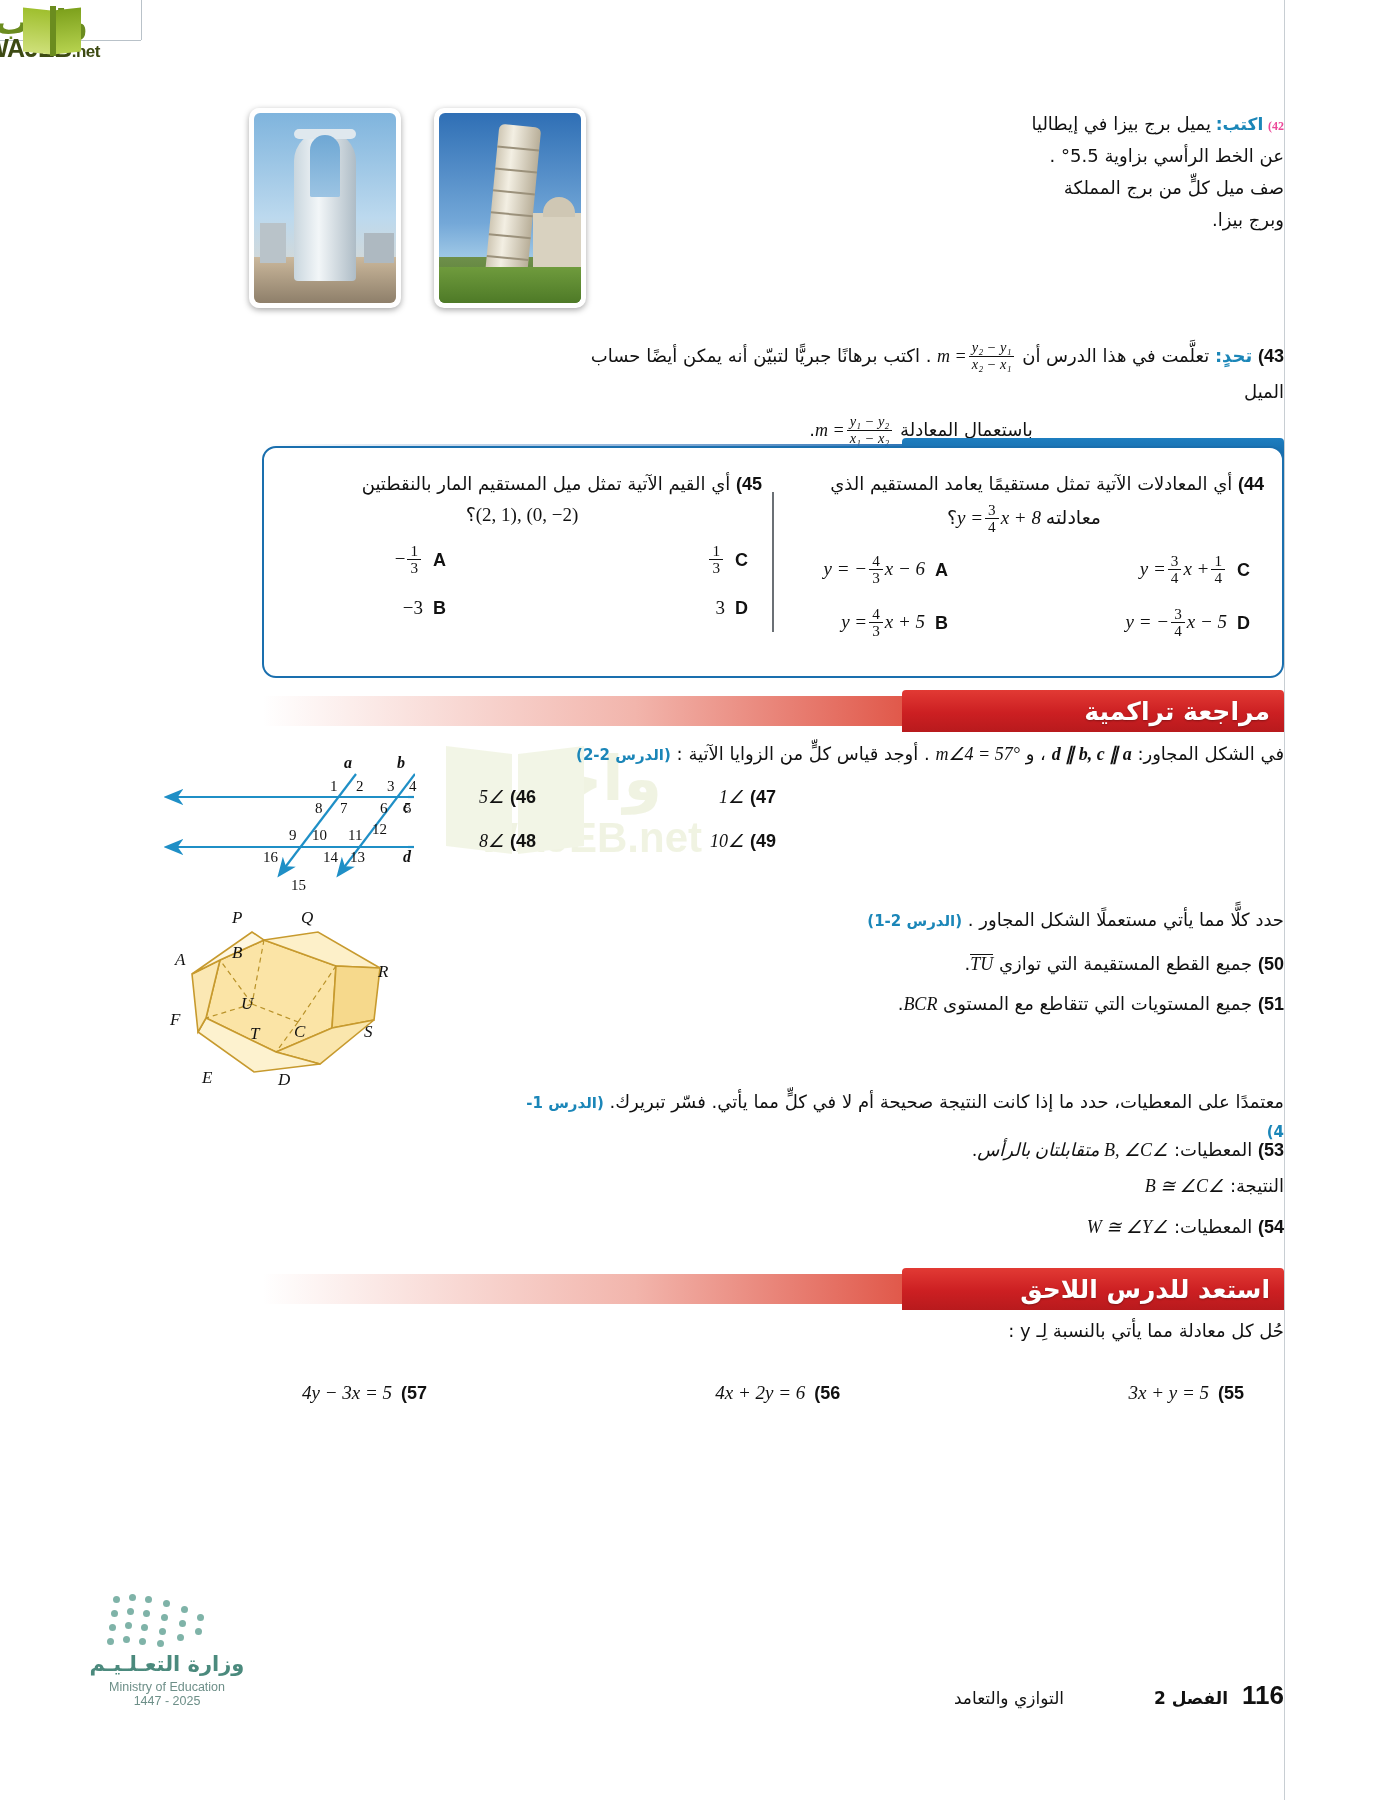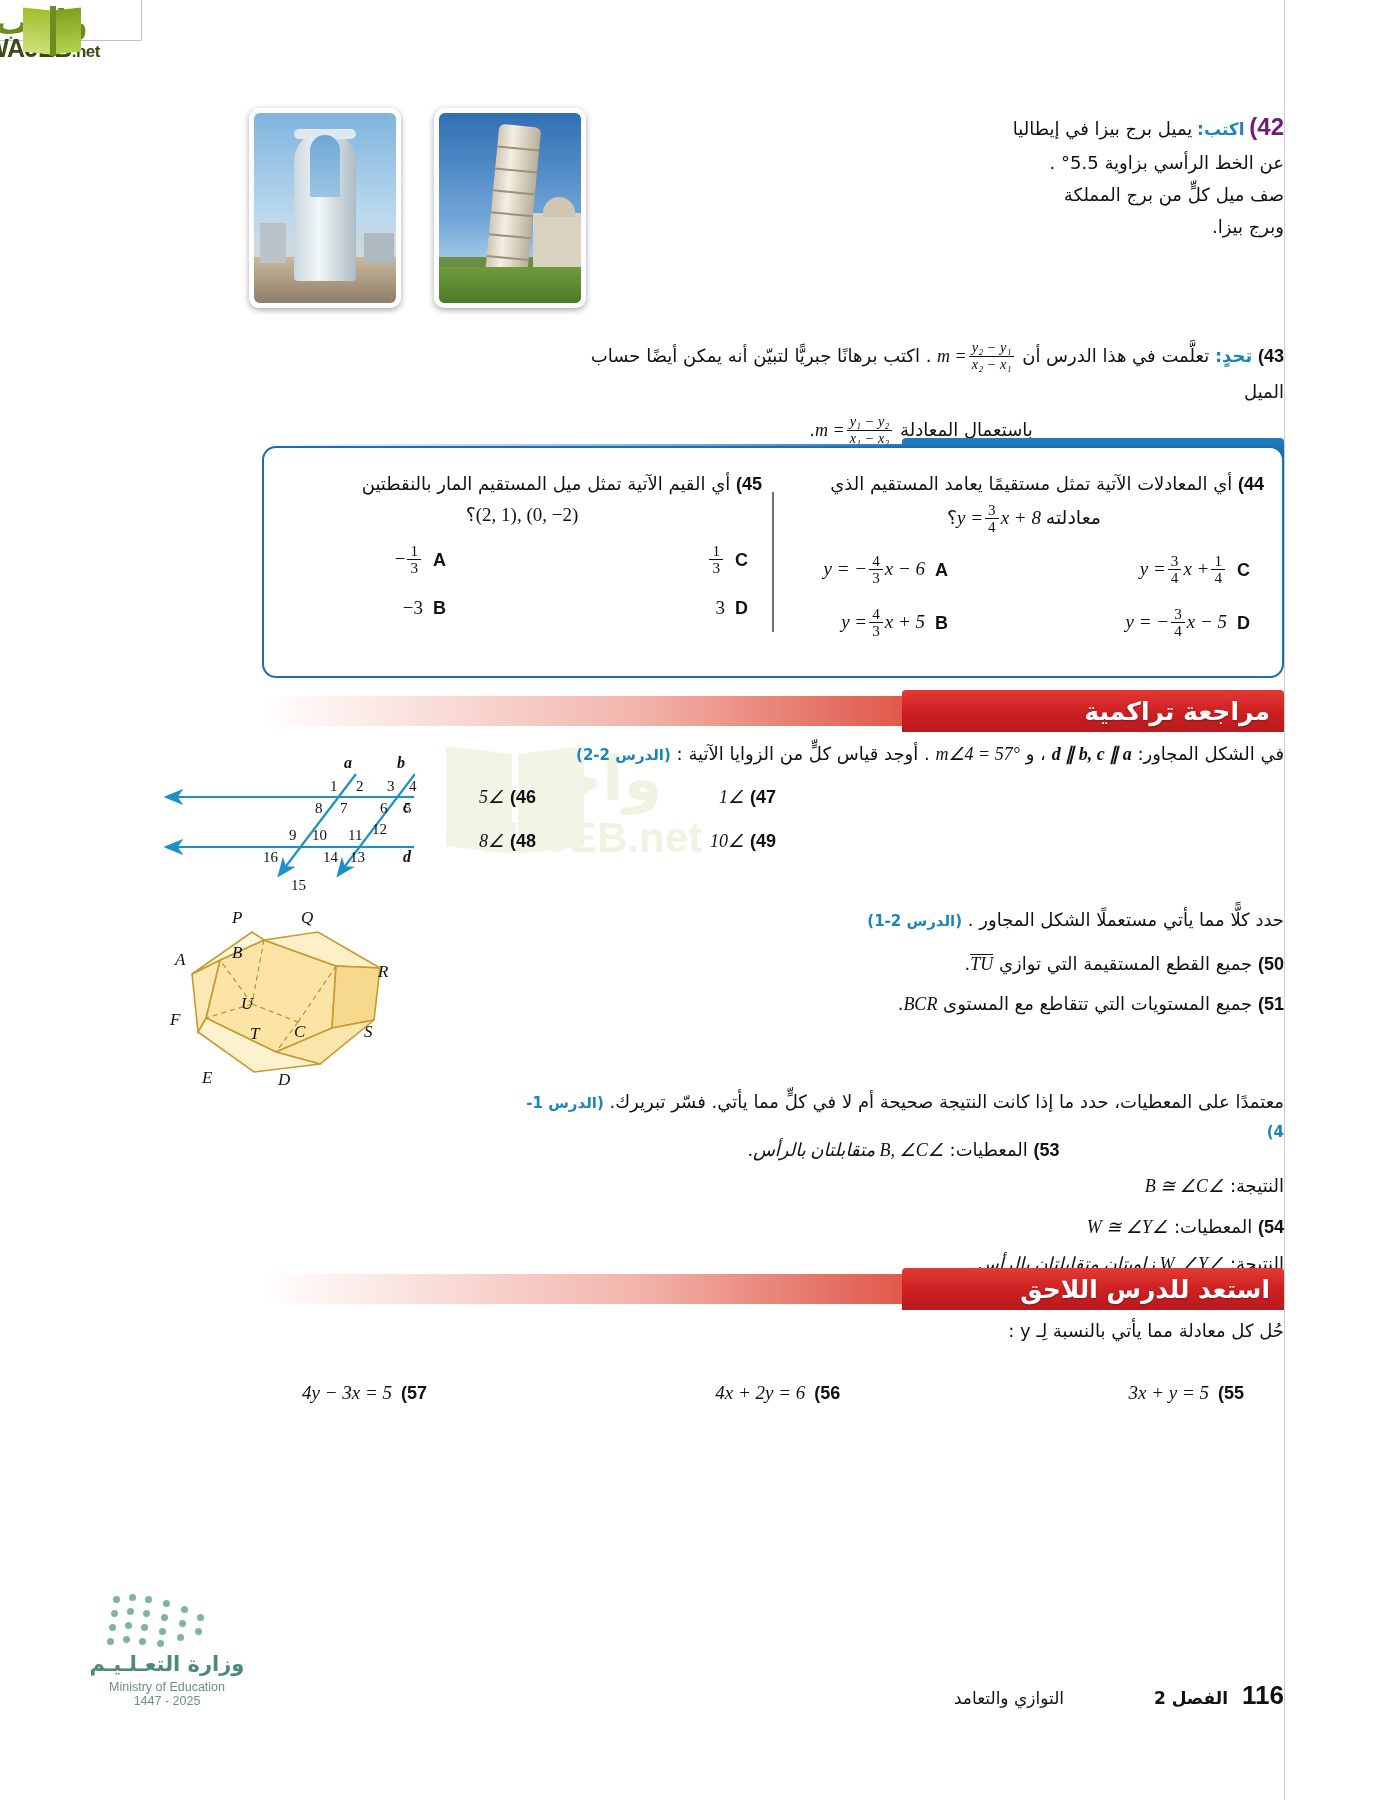--- a/index.html
+++ b/index.html
@@ -46,21 +46,21 @@
 
   
   .frac { display:inline-flex; flex-direction:column; align-items:center; vertical-align:middle;
           font-size:.80em; line-height:1.06; margin:0 2px; position:relative; top:-1px; }
   .frac .top { border-bottom:1.2px solid #111; padding:0 3px; }
   .frac .bot { padding:0 3px; }
 
   
   #p42 { position:absolute; right:112px; top:108px; width:312px; direction:rtl; }
   #p42 .head { font-size:19px; line-height:1.62; }
-  #p42 .qn { font-family:Liberation Sans, sans-serif; font-weight:bold; font-size:24px; color:#701a75; }
+  #p42 .qn { font-family:Liberation Serif, serif; font-weight:bold; font-size:12px; color:#ec4899; }
   #p42 .tag { font-family:"DejaVu Sans", sans-serif; font-weight:bold; font-size:17px; color:#1b86b8; }
   #p42 .body { font-family:"DejaVu Sans", sans-serif; font-size:18px; line-height:1.78; }
 
   
   .photo { position:absolute; border-radius:10px; background:#fff; padding:5px;
            box-shadow:0 2px 6px rgba(0,0,0,.35); }
   #ph1 { left:249px; top:108px; width:152px; height:200px; }
   #ph2 { left:434px; top:108px; width:152px; height:200px; }
   .photo .inner { width:100%; height:100%; border-radius:6px; overflow:hidden; position:relative; }
 
@@ -503,38 +503,34 @@
     <span class="qn">51)</span>
     <span>جميع المستويات التي تتقاطع مع المستوى</span>
     <span class="mi">BCR</span><span>.</span>
   </div>
 
   <div class="listitem" style="right:112px; top:1088px; width:760px;">
     <span>معتمدًا على المعطيات، حدد ما إذا كانت النتيجة صحيحة أم لا في كلٍّ مما يأتي. فسّر تبريرك.</span>
     <span class="lref">(الدرس 1-4)</span>
   </div>
 
-  <div class="listitem" style="right:112px; top:1136px; width:760px;text-align:center;">
+  <div class="listitem" style="right:112px; top:1136px; width:760px;">
     <span class="qn">53)</span>
     <span>المعطيات:</span>
     <span class="mi">∠B, ∠C متقابلتان بالرأس.</span>
   </div>
   <div class="listitem" style="right:112px; top:1172px; width:760px;">
     <span>النتيجة:</span>
     <span class="mi">∠B ≅ ∠C</span>
   </div>
 
   <div class="listitem" style="right:112px; top:1213px; width:760px;">
     <span class="qn">54)</span>
     <span>المعطيات:</span>
     <span class="mi">∠W ≅ ∠Y</span>
-  </div>
-  <div class="listitem" style="right:112px; top:1250px; width:760px;">
-    <span>النتيجة:</span>
-    <span class="mi">∠W, ∠Y زاويتان متقابلتان بالرأس.</span>
   </div>
 
   <div class="banner" id="bnr-next">
     <div class="fade"></div>
       <div class="bar"></div>
     <div class="label">استعد للدرس اللاحق</div>
   </div>
 
   <div id="nexttext">حُل كل معادلة مما يأتي بالنسبة لِـ y :</div>
 

